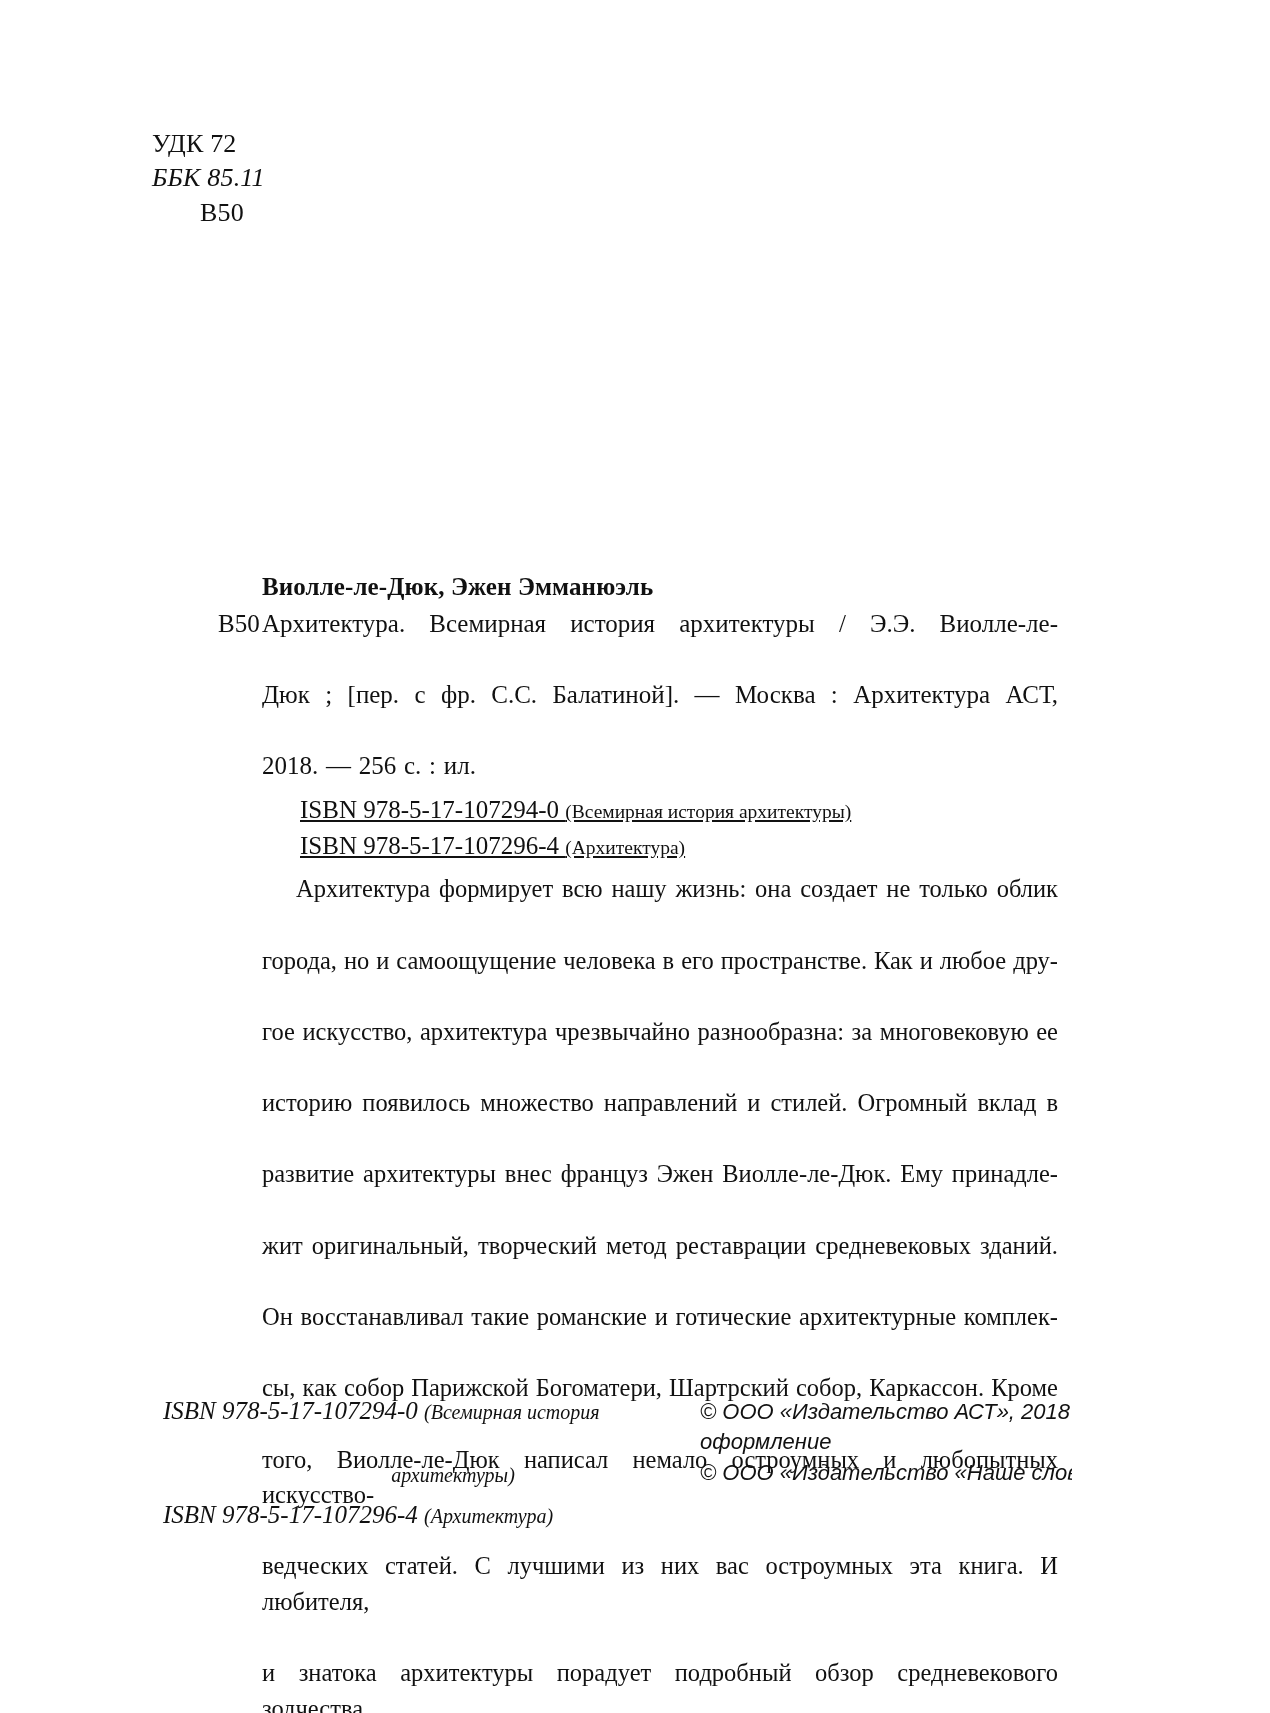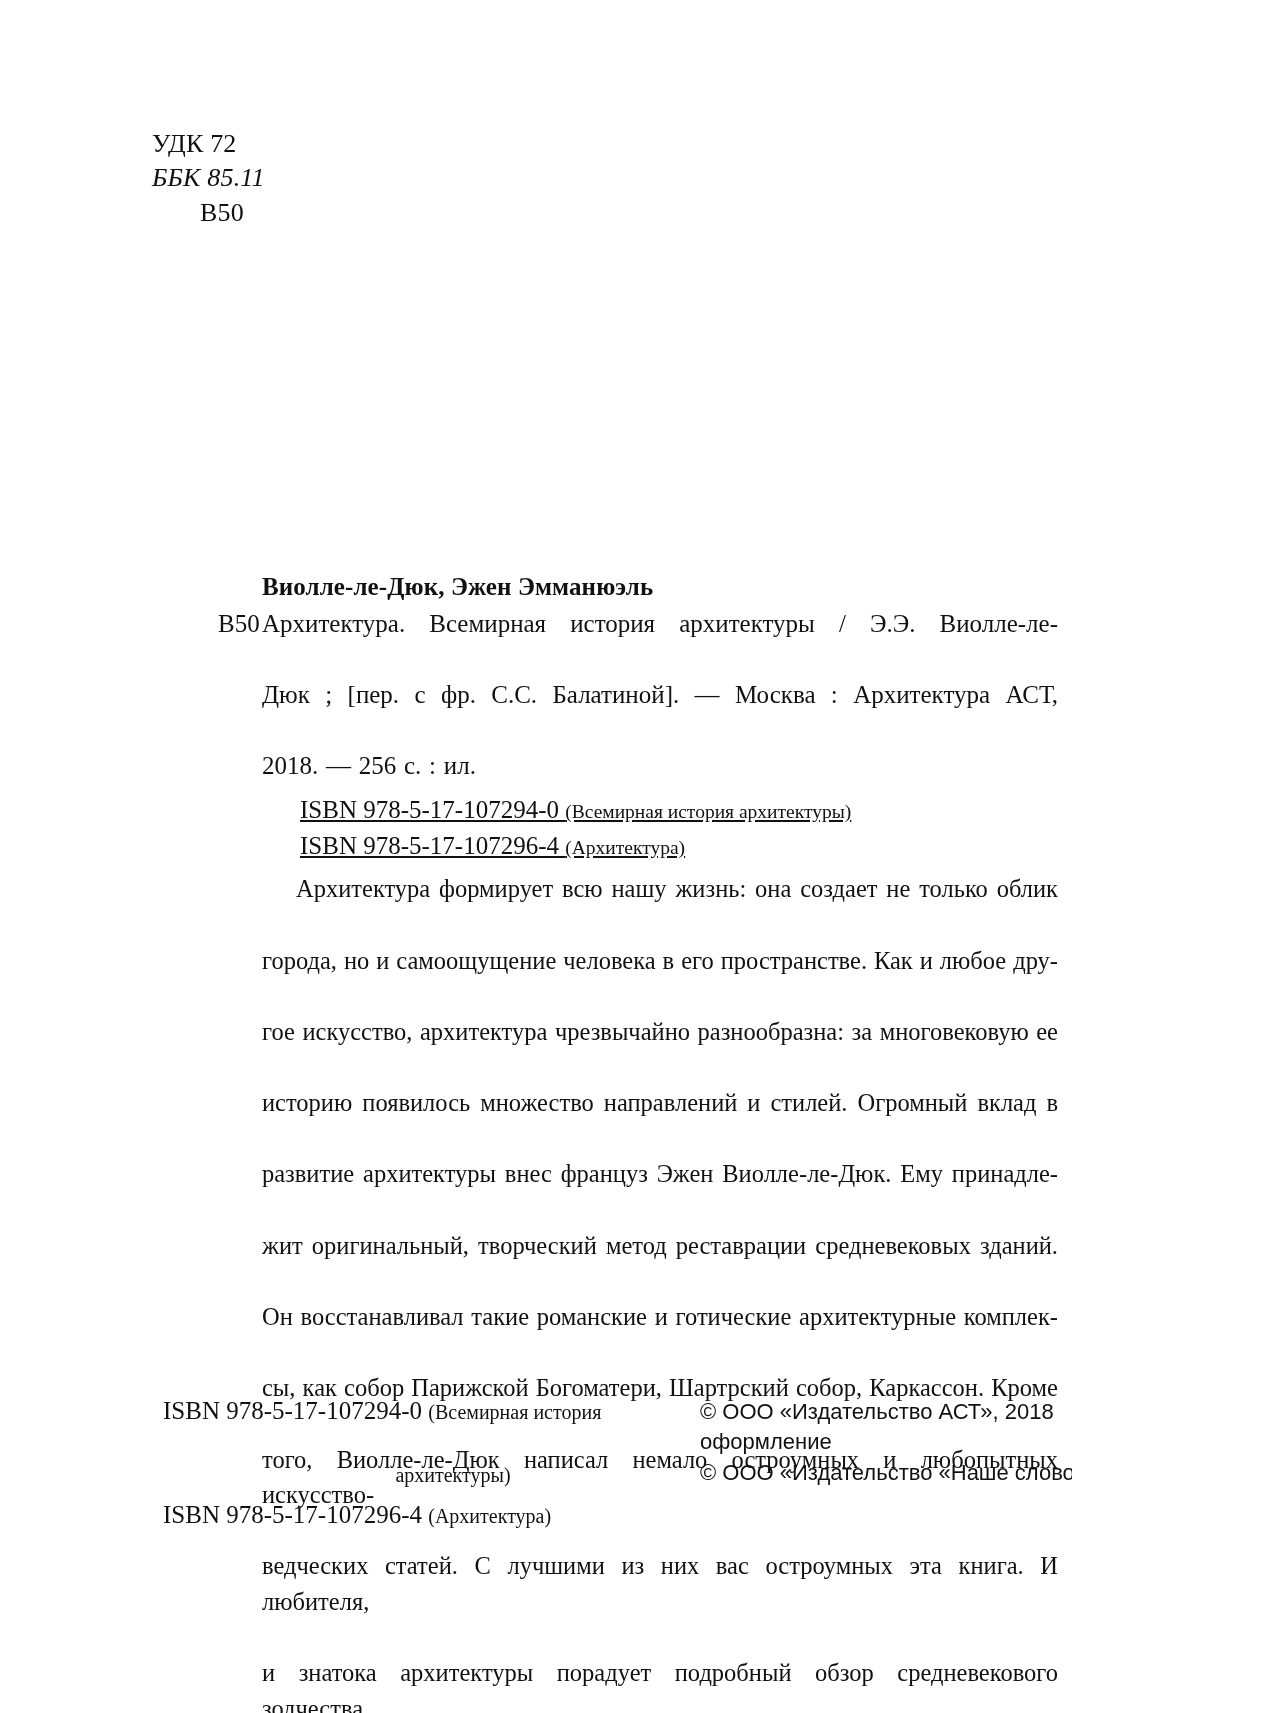--- a/index.html
+++ b/index.html
@@ -115,20 +115,21 @@
   }
   .annotation .indent { display: inline-block; width: 34px; }
 
   
   .footer {
     position: absolute;
     left: 0;
     top: 1395px;
     width: 1270px;
     height: 140px;
+    font-style: italic;
   }
   .footer-left {
     position: absolute;
     left: 163px;
     top: 0;
     width: 470px;
     font-size: 25px;
     line-height: 1.28;
   }
   .footer-left .f-isbn {

